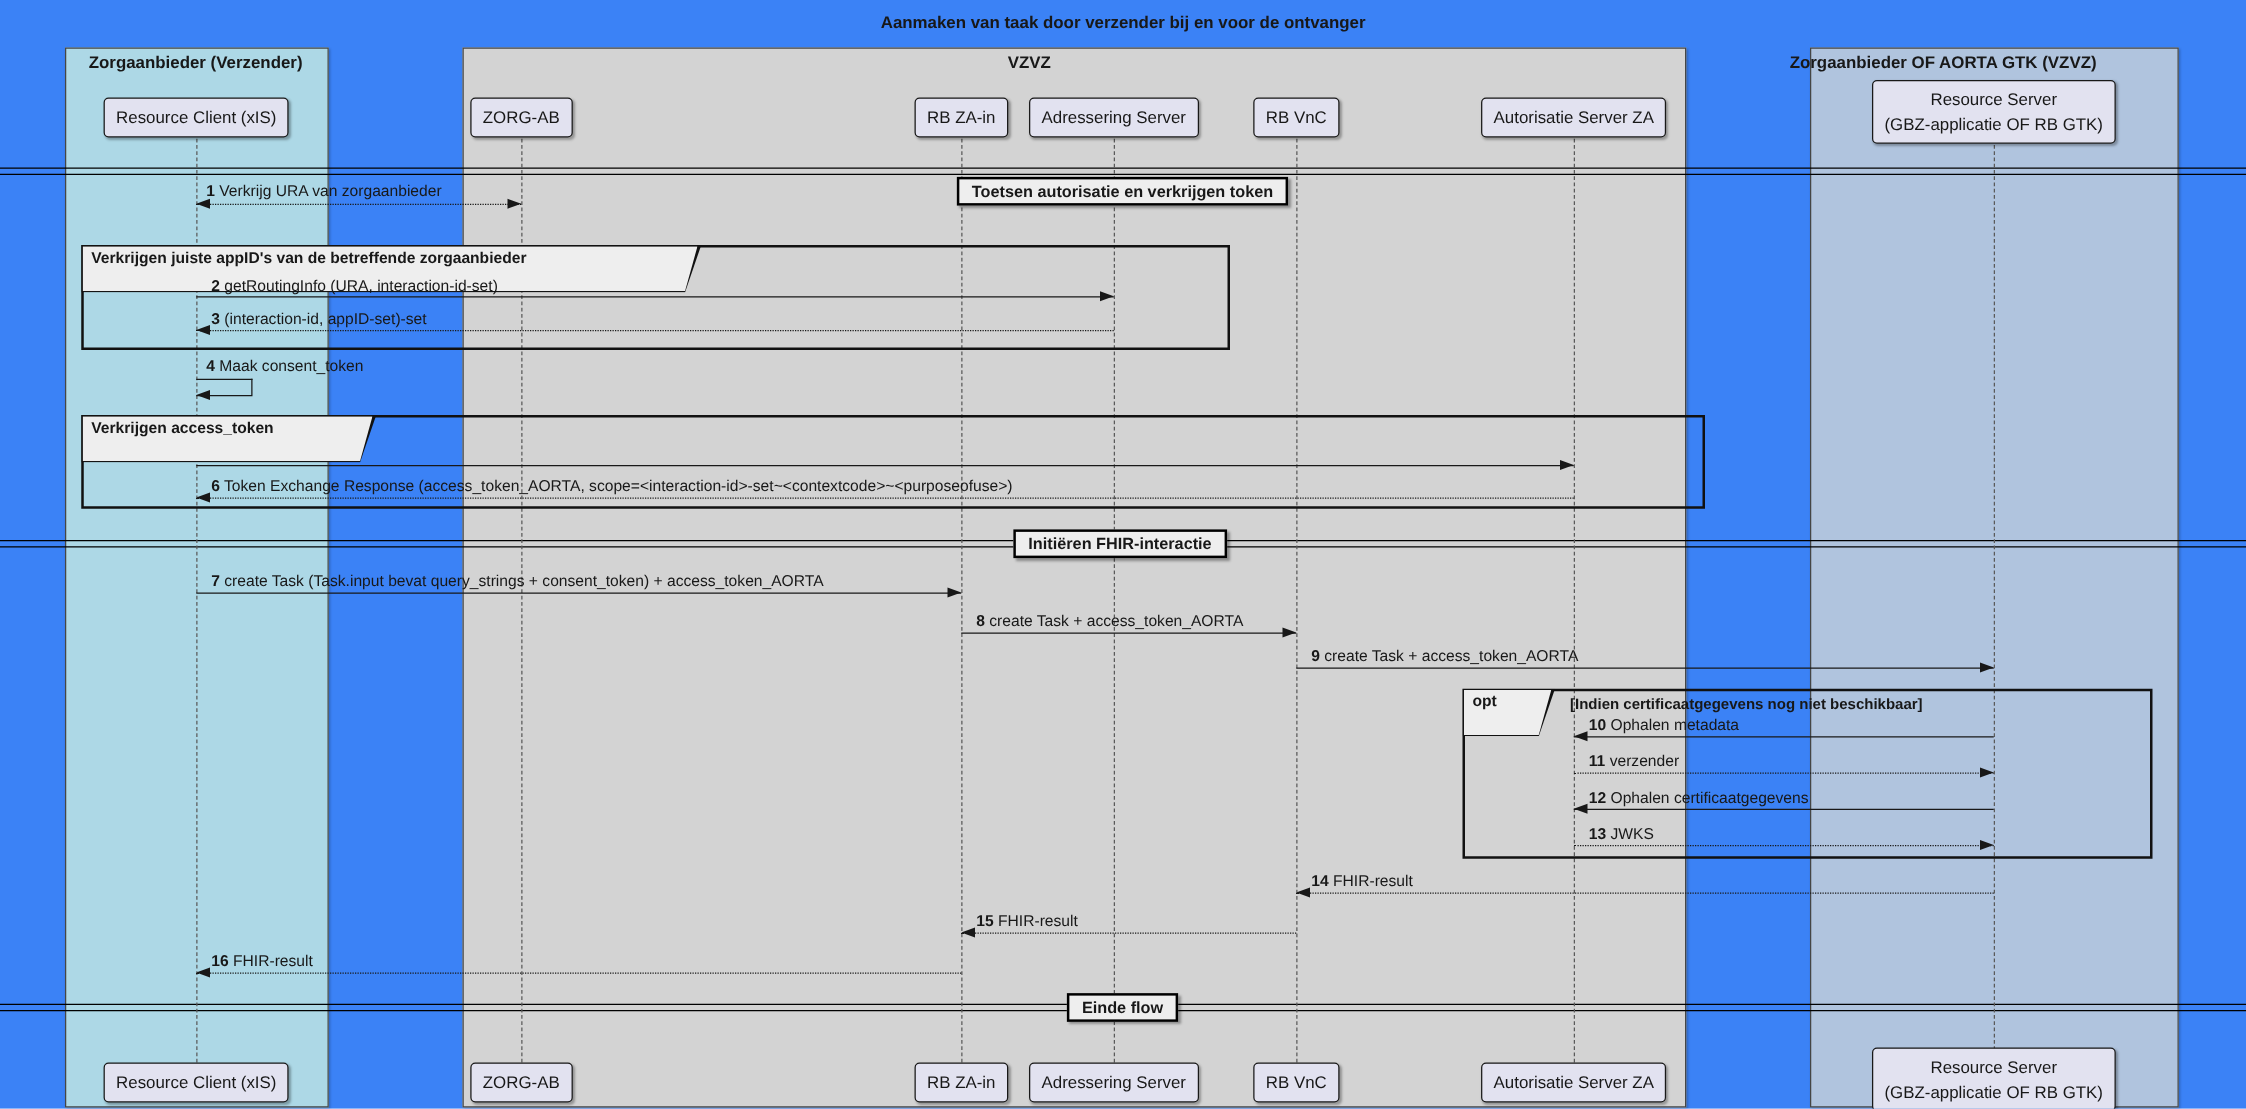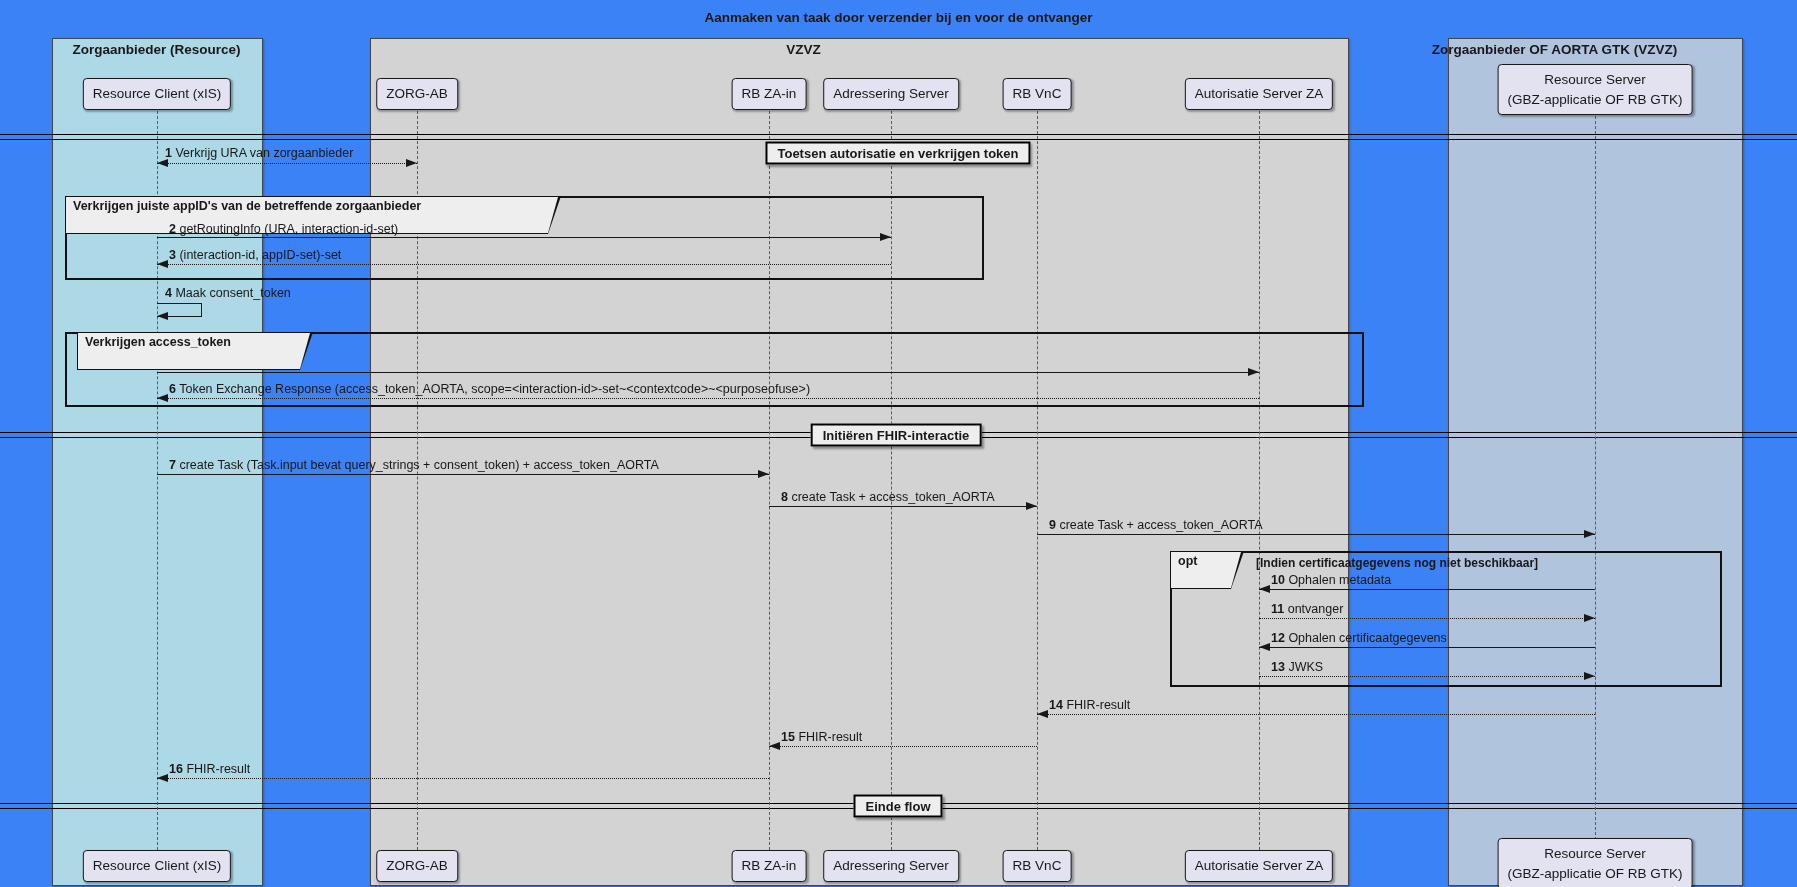--- a/index.html
+++ b/index.html
@@ -43,22 +43,22 @@
 </head>
 <body>
 
 <div id="canvas">
 
   <div class="title">Aanmaken van taak door verzender bij en voor de ontvanger</div>
 
   <div class="frame" style="left:52px;width:209px;background:#ADD8E6;"></div>
   <div class="frame" style="left:370px;width:977px;background:#D3D3D3;"></div>
   <div class="frame" style="left:1448px;width:293px;background:#B0C4DE;"></div>
-  <div class="frame-label" style="left:52px;width:209px;">Zorgaanbieder (Resource)</div>
-  <div class="frame-label" style="left:370px;width:867px;">VZVZ</div>
+  <div class="frame-label" style="left:52px;width:209px;">Zorgaanbieder (Verzender)</div>
+  <div class="frame-label" style="left:370px;width:867px;padding-left:20px;">VZVZ</div>
   <div class="frame-label" style="left:1408px;width:293px;">Zorgaanbieder OF AORTA GTK (VZVZ)</div>
 
   <div class="divline" style="top:134px;"></div>
   <div class="divline" style="top:432px;"></div>
   <div class="divline" style="top:803px;"></div>
 
   <div class="lifeline" style="left:157px;"></div>
   <div class="lifeline" style="left:417px;"></div>
   <div class="lifeline" style="left:769px;"></div>
   <div class="lifeline" style="left:891px;"></div>
@@ -68,21 +68,21 @@
 
   <div class="group" style="left:65px;top:196px;width:915px;height:80px;">
     <div class="gtab" style="width:496px;">
       <div class="gtab-b"></div>
       <div class="gtab-f"></div>
       <span class="gtab-t">Verkrijgen juiste appID's van de betreffende zorgaanbieder</span>
     </div>
   </div>
 
   <div class="group" style="left:65px;top:332px;width:1295px;height:71px;">
-    <div class="gtab" style="width:236px;margin-left:12px;">
+    <div class="gtab" style="width:236px;">
       <div class="gtab-b"></div>
       <div class="gtab-f"></div>
       <span class="gtab-t">Verkrijgen access_token</span>
     </div>
   </div>
 
   <div class="group" style="left:1170px;top:551px;width:548px;height:132px;">
     <div class="gtab" style="width:74px;">
       <div class="gtab-b"></div>
       <div class="gtab-f"></div>
@@ -148,21 +148,21 @@
   <div class="ah ah-r" style="left:1026px;top:502px;"></div>
 
   <span class="msg-label" style="left:1049px;top:518px;"><b>9</b> <span>create Task + access_token_AORTA</span></span>
   <div class="mline" style="left:1037px;top:534px;width:558px;"></div>
   <div class="ah ah-r" style="left:1584px;top:530px;"></div>
 
   <span class="msg-label" style="left:1271px;top:573px;"><b>10</b> <span>Ophalen metadata</span></span>
   <div class="mline" style="left:1259px;top:589px;width:336px;"></div>
   <div class="ah ah-l" style="left:1259px;top:585px;"></div>
 
-  <span class="msg-label" style="left:1271px;top:602px;"><b>11</b> <span>ontvanger</span></span>
+  <span class="msg-label" style="left:1271px;top:602px;"><b>11</b> <span>verzender</span></span>
   <div class="mline dotted" style="left:1259px;top:618px;width:336px;"></div>
   <div class="ah ah-r" style="left:1584px;top:614px;"></div>
 
   <span class="msg-label" style="left:1271px;top:631px;"><b>12</b> <span>Ophalen certificaatgegevens</span></span>
   <div class="mline" style="left:1259px;top:647px;width:336px;"></div>
   <div class="ah ah-l" style="left:1259px;top:643px;"></div>
 
   <span class="msg-label" style="left:1271px;top:660px;"><b>13</b> <span>JWKS</span></span>
   <div class="mline dotted" style="left:1259px;top:676px;width:336px;"></div>
   <div class="ah ah-r" style="left:1584px;top:672px;"></div>

